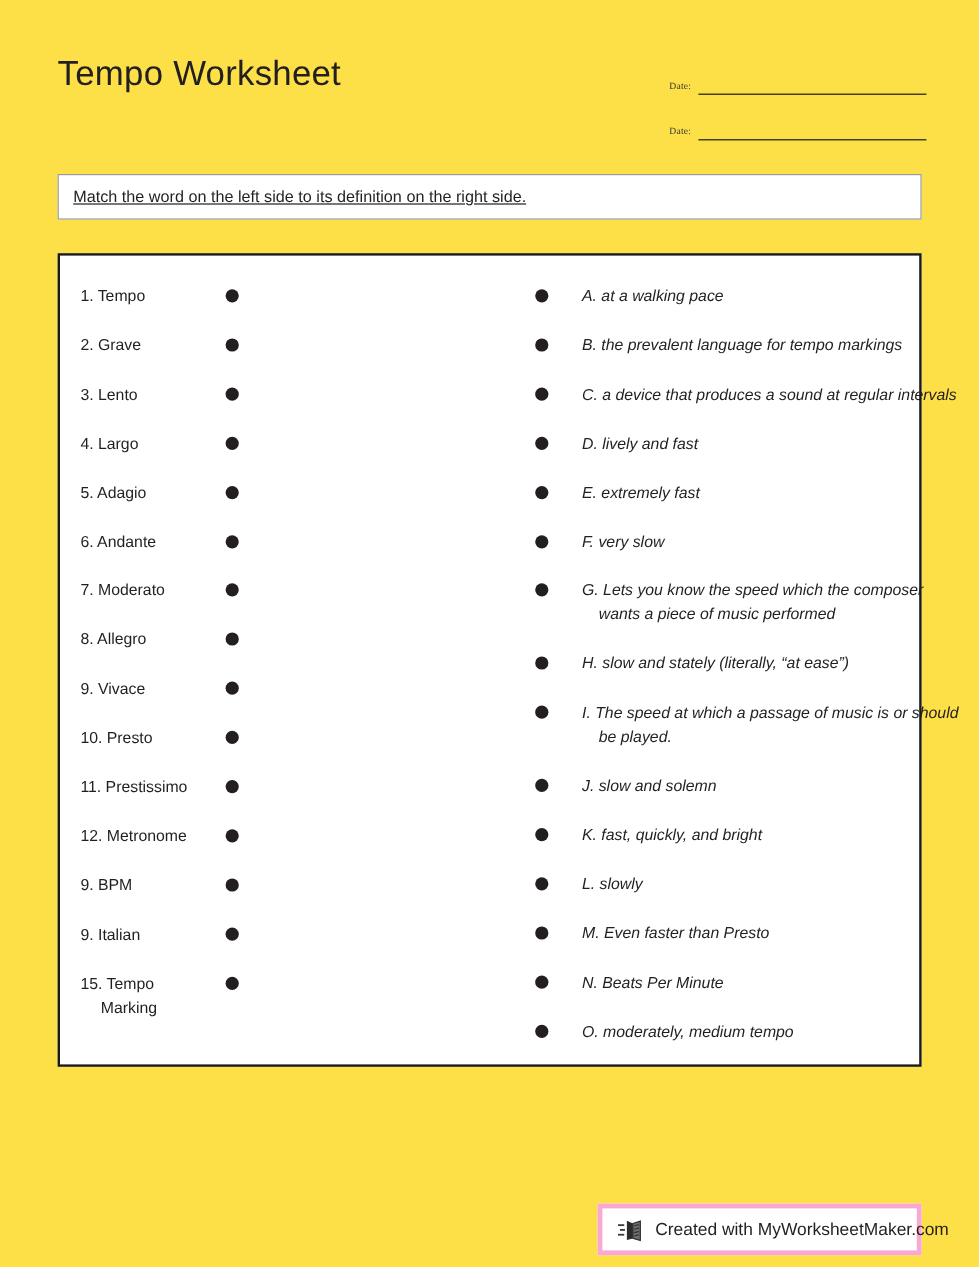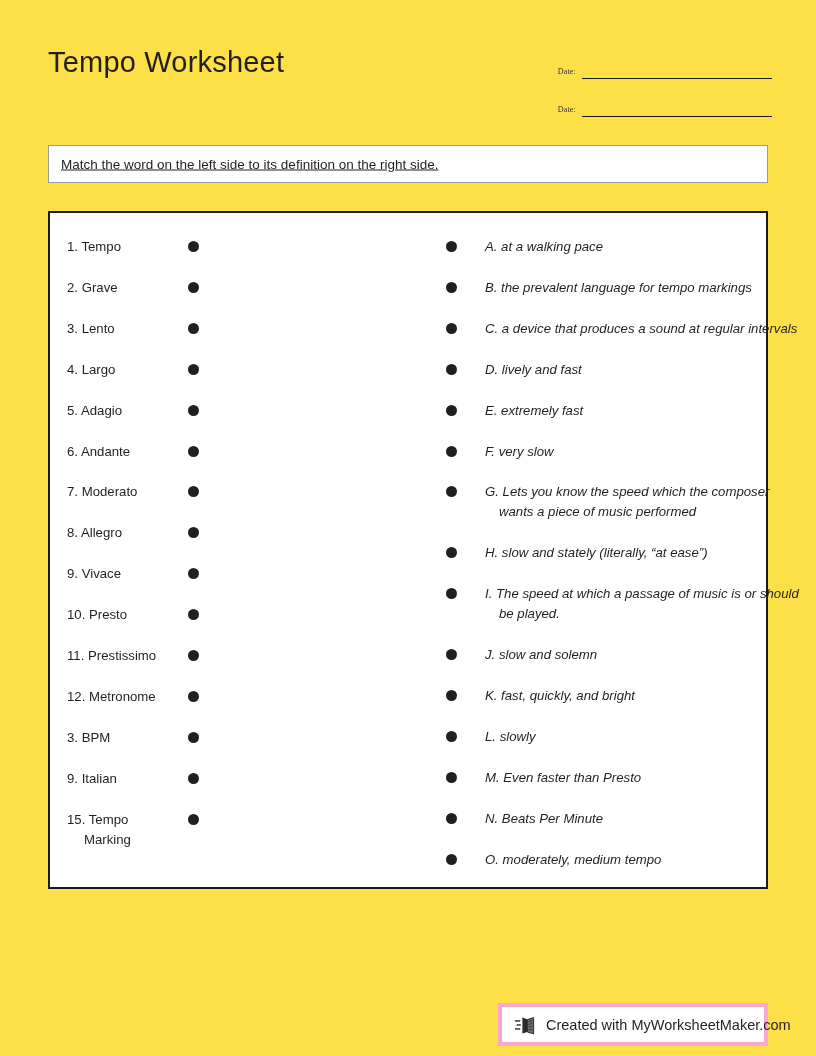--- a/index.html
+++ b/index.html
@@ -273,21 +273,21 @@
         </div>
         <div class="l-row" style="top: 433px;">
           <div class="l-text">11. Prestissimo</div>
           <span class="dot l-dot"></span>
         </div>
         <div class="l-row" style="top: 473.9px;">
           <div class="l-text">12. Metronome</div>
           <span class="dot l-dot"></span>
         </div>
         <div class="l-row" style="top: 514.8px;">
-          <div class="l-text">3. BPM</div>
+          <div class="l-text">9. BPM</div>
           <span class="dot l-dot"></span>
         </div>
         <div class="l-row" style="top: 555.7px;">
           <div class="l-text">9. Italian</div>
           <span class="dot l-dot"></span>
         </div>
         <div class="l-row" style="top: 596.6px;">
           <div class="l-text">15. Tempo<span class="cont">Marking</span></div>
           <span class="dot l-dot"></span>
         </div>

